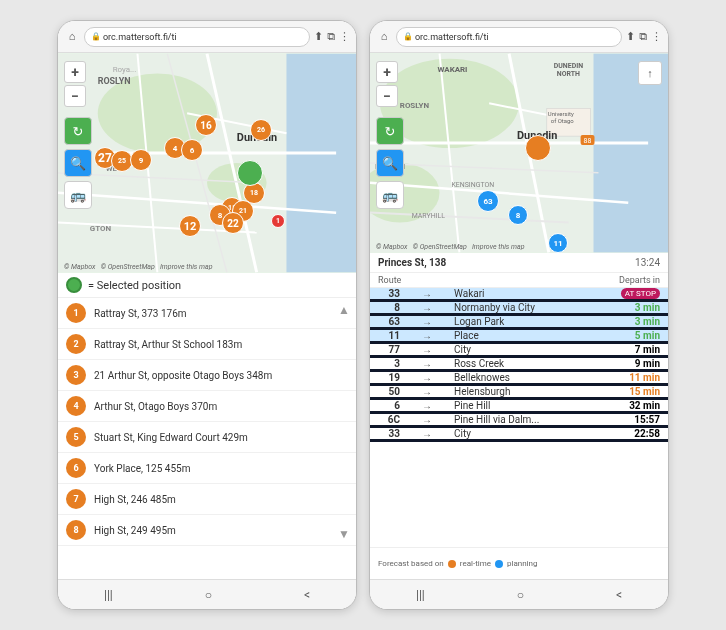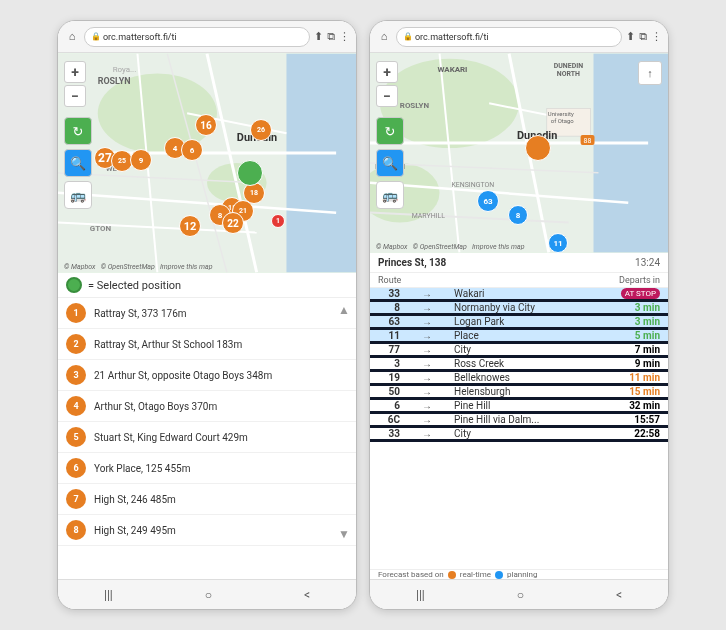--- a/index.html
+++ b/index.html
@@ -261,21 +261,21 @@
       padding: 1px 4px;
       border-radius: 8px;
     }
     .depart-mins {
       font-size: 10px;
       font-weight: bold;
     }
     .depart-mins.green { color: #4CAF50; }
     .depart-mins.orange { color: #e67e22; }
     .forecast-bar {
-      padding: 0 8px;
+      padding: 11px 8px;
       font-size: 8px;
       color: #666;
       display: flex;
       align-items: center;
       gap: 4px;
       border-top: 1px solid #eee;
     }
     .dot {
       width: 8px; height: 8px;
       border-radius: 50%;

